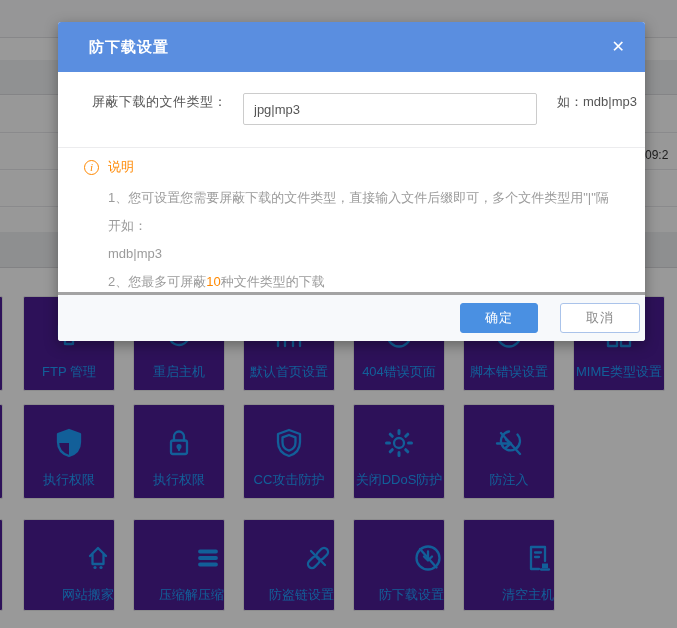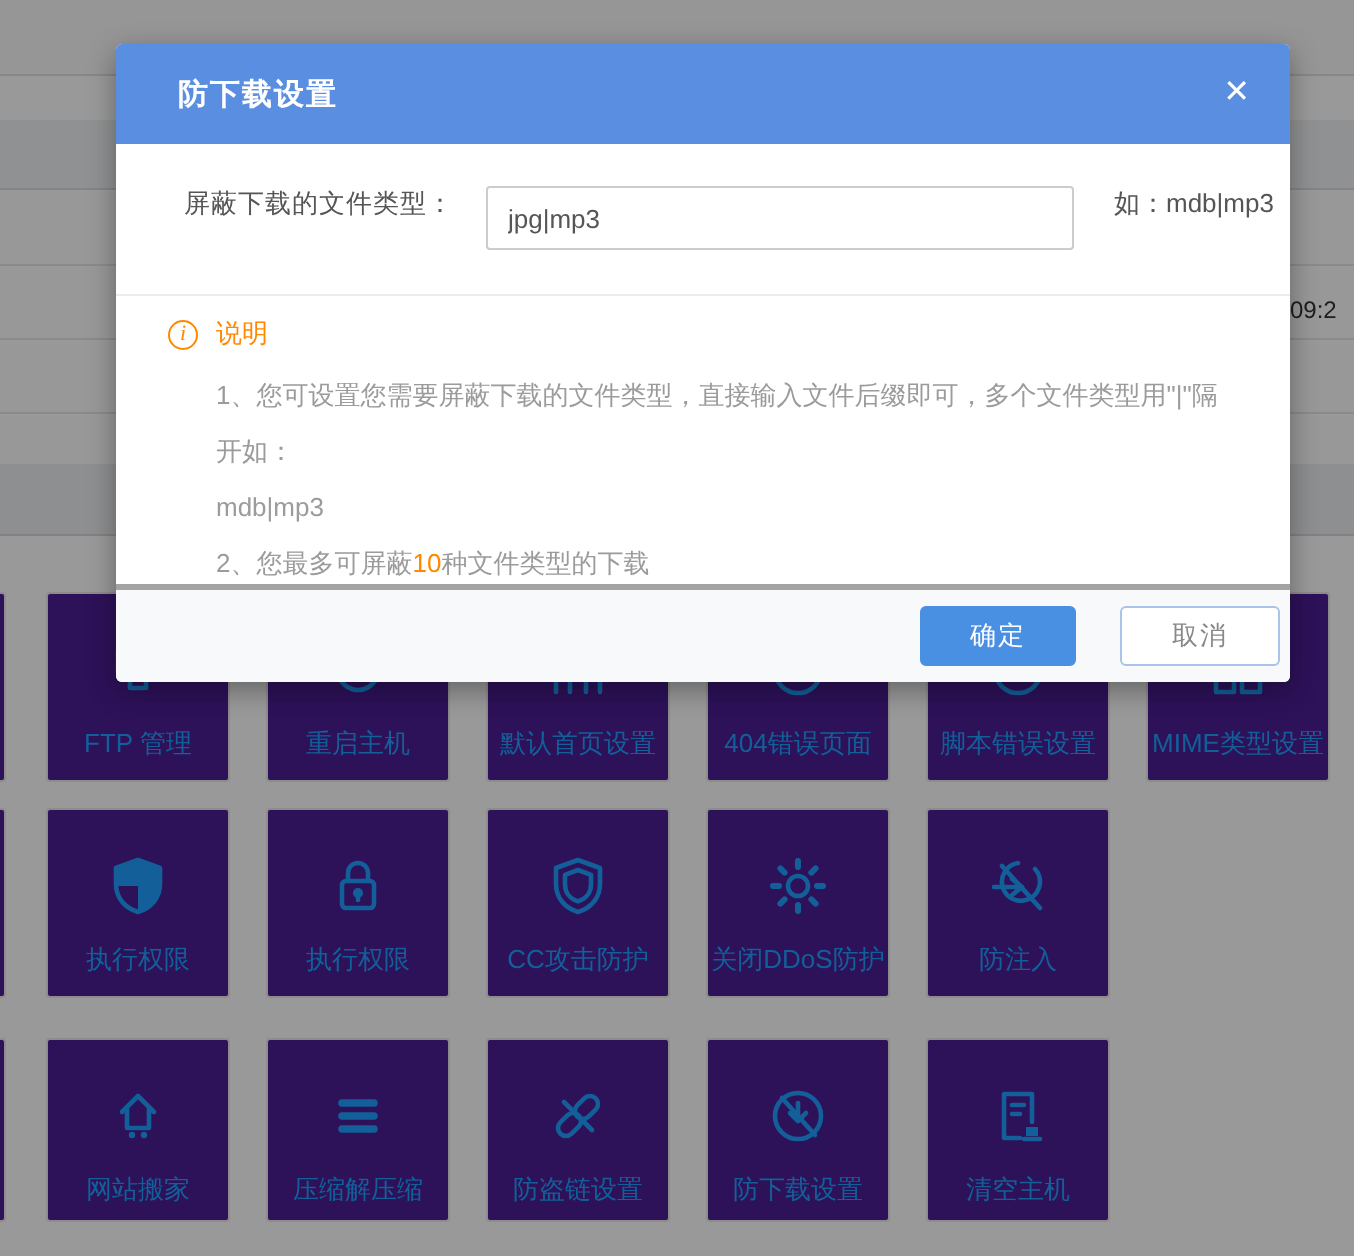--- a/index.html
+++ b/index.html
@@ -15,21 +15,21 @@
   .band-3 { top:60px; height:35px; background:#f1f2f4; border-bottom:1px solid #dcdcdf; }
   .band-4 { top:96px;  height:37px; background:#fdfdfe; border-bottom:1px solid #e7e7ea; }
   .band-5 { top:134px; height:36px; background:#fdfdfe; border-bottom:1px solid #e7e7ea; }
   .band-6 { top:171px; height:36px; background:#fdfdfe; border-bottom:1px solid #e7e7ea; }
   .band-7 { top:208px; height:24px; background:#fdfdfe; }
   .band-8 { top:232px; height:36px; background:#edeff1; border-bottom:1px solid #d9d9dc; }
   .bg-timestamp { position:absolute; left:645px; top:148px; font-size:12px; color:#333; white-space:nowrap; }
 
   .tile { position:absolute; width:92px; background:#4c1d95; border:1px solid #e9e9eb; border-radius:2px;
           display:flex; flex-direction:column; align-items:center; padding-top:22px; cursor:pointer; }
-  .r1 { top:296px; height:95px; } .r2 { top:404px; height:95px; } .r3 { top:519px; height:92px; }
+  .r1 { top:296px; height:95px; } .r2 { top:404px; height:95px; } .r3 { top:519px; height:92px;align-items:flex-end; }
   .c0 { left:-89px; } .c1 { left:23px; } .c2 { left:133px; } .c3 { left:243px; }
   .c4 { left:353px; } .c5 { left:463px; } .c6 { left:573px; }
   .tile .ticon { width:32px; height:32px; }
   .tile .ticon svg { width:32px; height:32px; stroke:#1e9fff; fill:none; stroke-width:2.3;
                      stroke-linecap:round; stroke-linejoin:round; }
   .tile .tlabel { margin-top:12px; font-size:13px; color:#1e9fff; white-space:nowrap; }
 
   
   .overlay { position:absolute; inset:0; background:rgba(0,0,0,0.40); }
 

